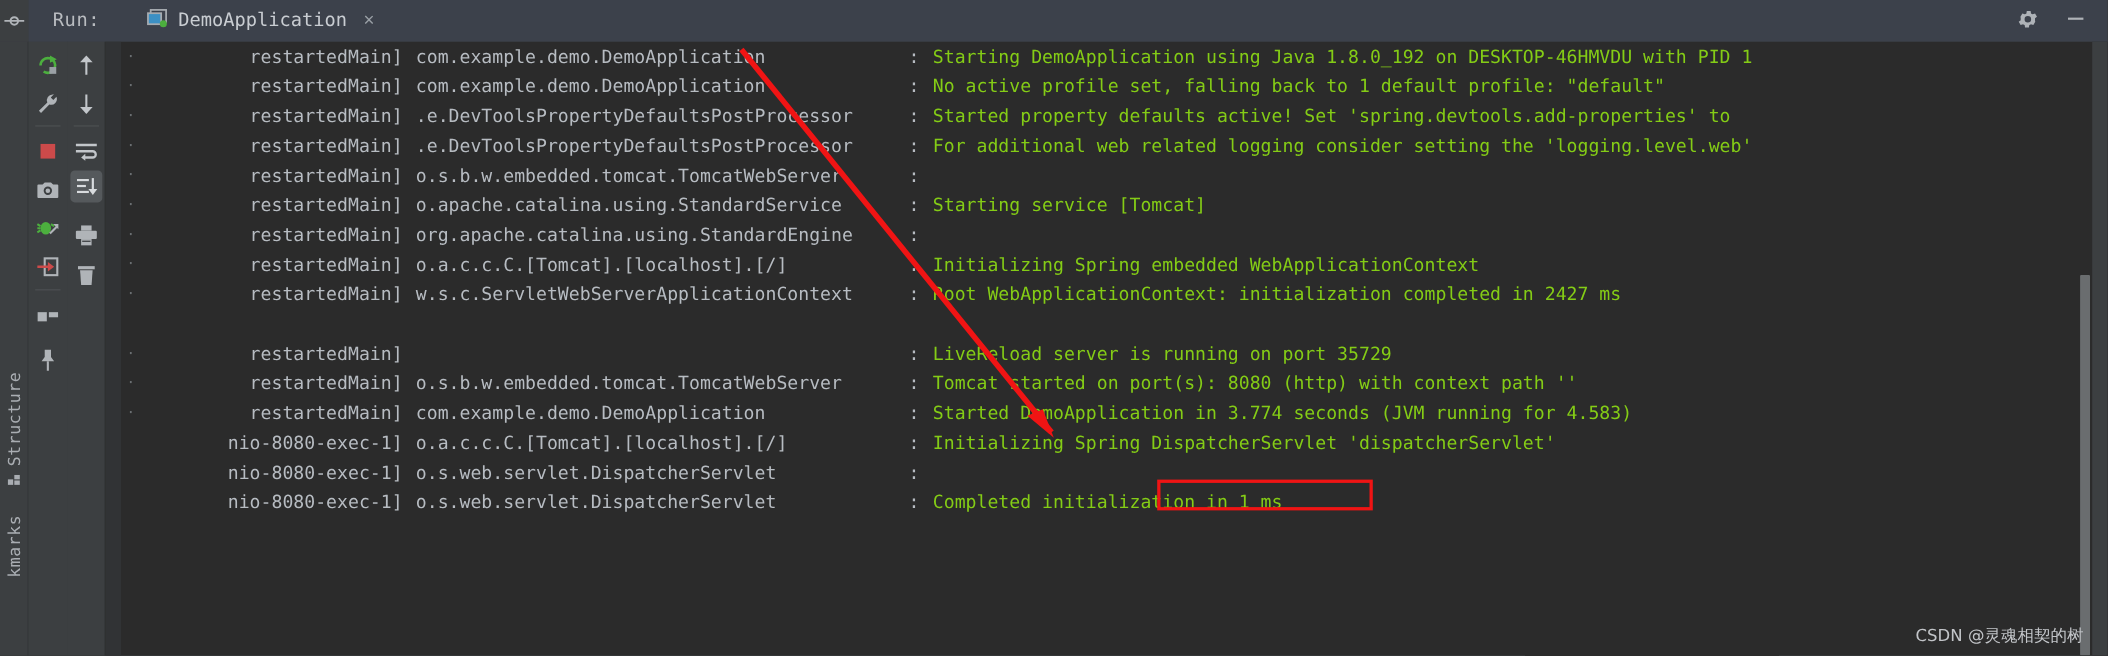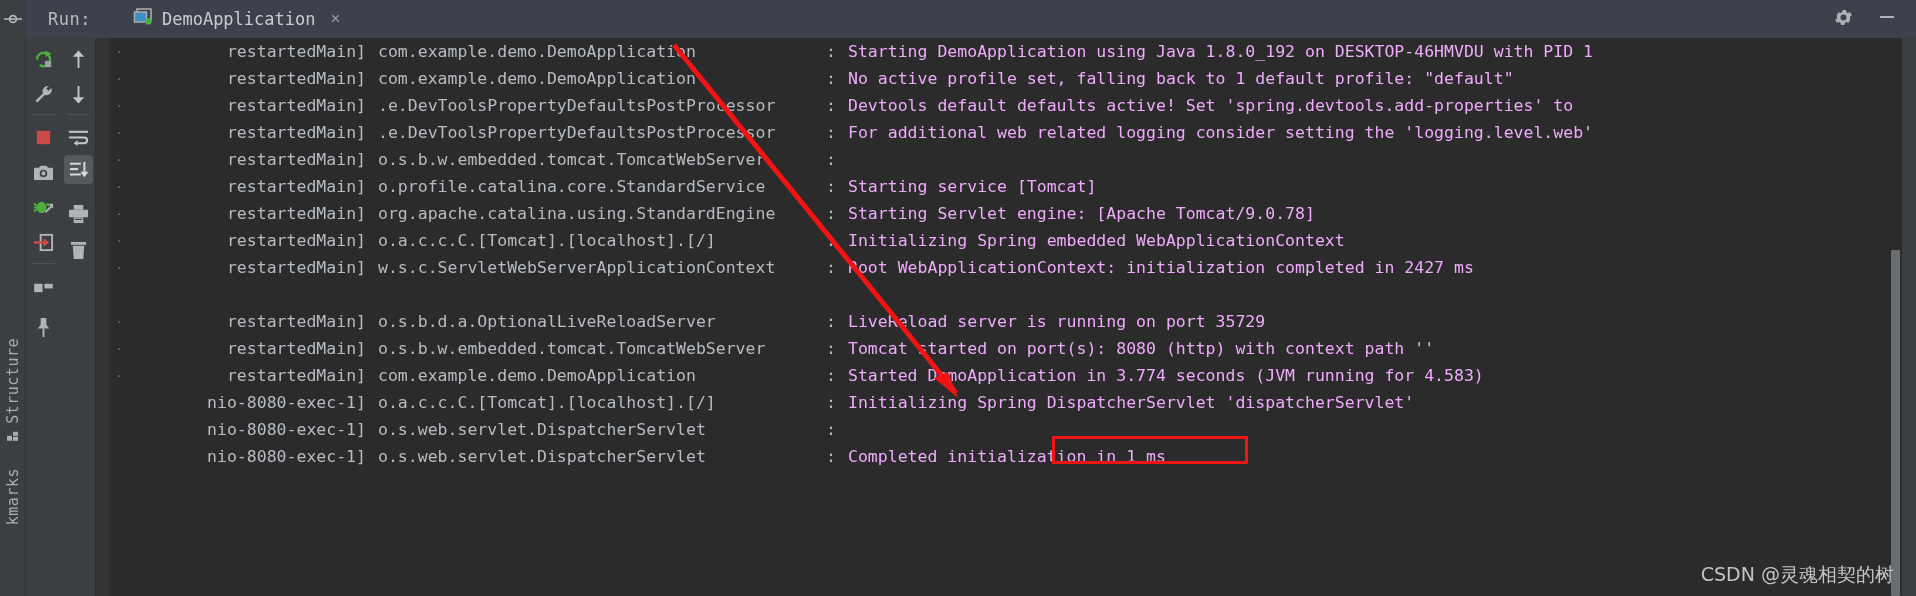--- a/index.html
+++ b/index.html
@@ -165,21 +165,21 @@
     color: #b7bcc2;
   }
   .colon {
     position: absolute;
     left: 730px;
     color: #b7bcc2;
   }
   .msg {
     position: absolute;
     left: 752px;
-    color: #f0abfc;
+    color: #84cc16;
   }
   .spacer { height: 27px; }
 
   
   #arrow { position: absolute; left: 0; top: 0; pointer-events: none; }
   #redbox {
     position: absolute;
     left: 956px; top: 398px;
     width: 196px; height: 28px;
     border: 3px solid #f01414;
@@ -197,21 +197,21 @@
     width: 9px; height: 346px;
     background: #6a6d6f;
     border-radius: 1px;
   }
 
   
   #watermark {
     position: absolute;
     right: 22px; bottom: 8px;
     color: #cfd2d6;
-    font-size: 19px;
+    font-size: 15px;
     font-family: "DejaVu Sans", "Liberation Sans", sans-serif;
     opacity: 0.92;
     white-space: nowrap;
   }
 </style>
 </head>
 <body>
 
 <div id="app">
 
@@ -369,29 +369,29 @@
         <path d="M4 6 h12 l-1 14 h-10 z" fill="#b0b4b8"></path>
       </svg>
     </div>
   </div>
 
   <div id="console">
     <div id="gutter"></div>
     <div id="log">
         <div class="logrow"><span class="fold">·</span><span class="thread">restartedMain]</span><span class="logger">com.example.demo.DemoApplication</span><span class="colon">:</span><span class="msg">Starting DemoApplication using Java 1.8.0_192 on DESKTOP-46HMVDU with PID 1</span></div>
         <div class="logrow"><span class="fold">·</span><span class="thread">restartedMain]</span><span class="logger">com.example.demo.DemoApplication</span><span class="colon">:</span><span class="msg">No active profile set, falling back to 1 default profile: "default"</span></div>
-        <div class="logrow"><span class="fold">·</span><span class="thread">restartedMain]</span><span class="logger">.e.DevToolsPropertyDefaultsPostProcessor</span><span class="colon">:</span><span class="msg">Devtools default defaults active! Set 'spring.devtools.add-properties' to</span></div>
+        <div class="logrow"><span class="fold">·</span><span class="thread">restartedMain]</span><span class="logger">.e.DevToolsPropertyDefaultsPostProcessor</span><span class="colon">:</span><span class="msg">Started property defaults active! Set 'spring.devtools.add-properties' to</span></div>
         <div class="logrow"><span class="fold">·</span><span class="thread">restartedMain]</span><span class="logger">.e.DevToolsPropertyDefaultsPostProcessor</span><span class="colon">:</span><span class="msg">For additional web related logging consider setting the 'logging.level.web'</span></div>
         <div class="logrow"><span class="fold">·</span><span class="thread">restartedMain]</span><span class="logger">o.s.b.w.embedded.tomcat.TomcatWebServer</span><span class="colon">:</span></div>
-        <div class="logrow"><span class="fold">·</span><span class="thread">restartedMain]</span><span class="logger">o.profile.catalina.core.StandardService</span><span class="colon">:</span><span class="msg">Starting service [Tomcat]</span></div>
-        <div class="logrow"><span class="fold">·</span><span class="thread">restartedMain]</span><span class="logger">org.apache.catalina.using.StandardEngine</span><span class="colon">:</span><span class="msg">Starting Servlet engine: [Apache Tomcat/9.0.78]</span></div>
+        <div class="logrow"><span class="fold">·</span><span class="thread">restartedMain]</span><span class="logger">o.apache.catalina.using.StandardService</span><span class="colon">:</span><span class="msg">Starting service [Tomcat]</span></div>
+        <div class="logrow"><span class="fold">·</span><span class="thread">restartedMain]</span><span class="logger">org.apache.catalina.using.StandardEngine</span><span class="colon">:</span></div>
         <div class="logrow"><span class="fold">·</span><span class="thread">restartedMain]</span><span class="logger">o.a.c.c.C.[Tomcat].[localhost].[/]</span><span class="colon">:</span><span class="msg">Initializing Spring embedded WebApplicationContext</span></div>
         <div class="logrow"><span class="fold">·</span><span class="thread">restartedMain]</span><span class="logger">w.s.c.ServletWebServerApplicationContext</span><span class="colon">:</span><span class="msg">Root WebApplicationContext: initialization completed in 2427 ms</span></div>
         <div class="spacer"></div>
-        <div class="logrow"><span class="fold">·</span><span class="thread">restartedMain]</span><span class="logger">o.s.b.d.a.OptionalLiveReloadServer</span><span class="colon">:</span><span class="msg">LiveReload server is running on port 35729</span></div>
+        <div class="logrow"><span class="fold">·</span><span class="thread">restartedMain]</span><span class="colon">:</span><span class="msg">LiveReload server is running on port 35729</span></div>
         <div class="logrow"><span class="fold">·</span><span class="thread">restartedMain]</span><span class="logger">o.s.b.w.embedded.tomcat.TomcatWebServer</span><span class="colon">:</span><span class="msg">Tomcat started on port(s): 8080 (http) with context path ''</span></div>
         <div class="logrow"><span class="fold">·</span><span class="thread">restartedMain]</span><span class="logger">com.example.demo.DemoApplication</span><span class="colon">:</span><span class="msg">Started DemoApplication in 3.774 seconds (JVM running for 4.583)</span></div>
         <div class="logrow"><span class="fold"></span><span class="thread">nio-8080-exec-1]</span><span class="logger">o.a.c.c.C.[Tomcat].[localhost].[/]</span><span class="colon">:</span><span class="msg">Initializing Spring DispatcherServlet 'dispatcherServlet'</span></div>
         <div class="logrow"><span class="fold"></span><span class="thread">nio-8080-exec-1]</span><span class="logger">o.s.web.servlet.DispatcherServlet</span><span class="colon">:</span></div>
         <div class="logrow"><span class="fold"></span><span class="thread">nio-8080-exec-1]</span><span class="logger">o.s.web.servlet.DispatcherServlet</span><span class="colon">:</span><span class="msg">Completed initialization in 1 ms</span></div>
       </div>
 
     <svg id="arrow" width="1820" height="558">
       <line x1="578" y1="7" x2="860" y2="355" stroke="#f01414" stroke-width="5"></line>
       <path d="M862 360 L838 340 L852 334 Z" fill="#f01414"></path>

